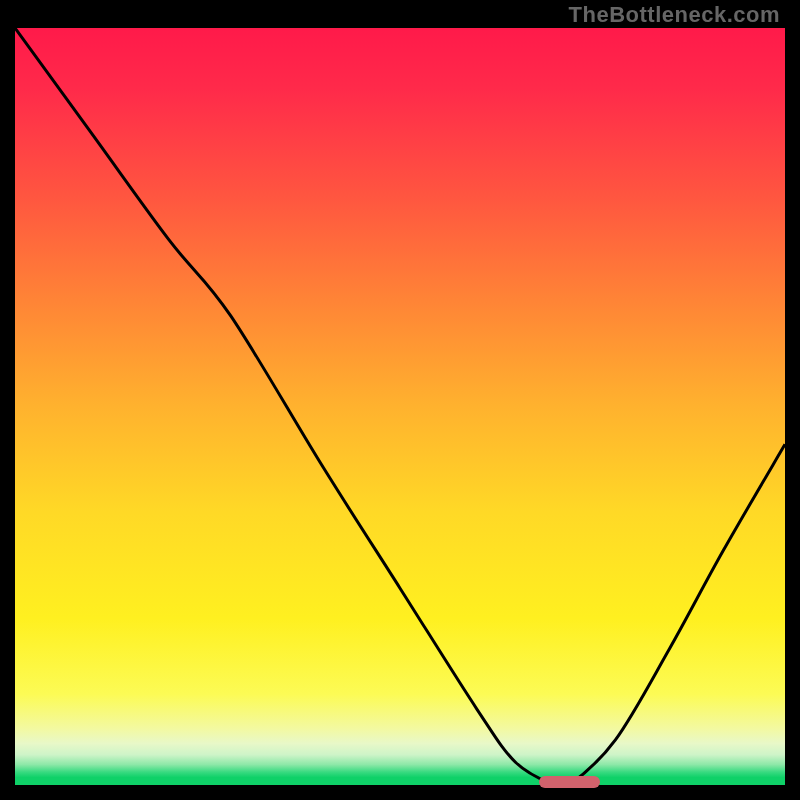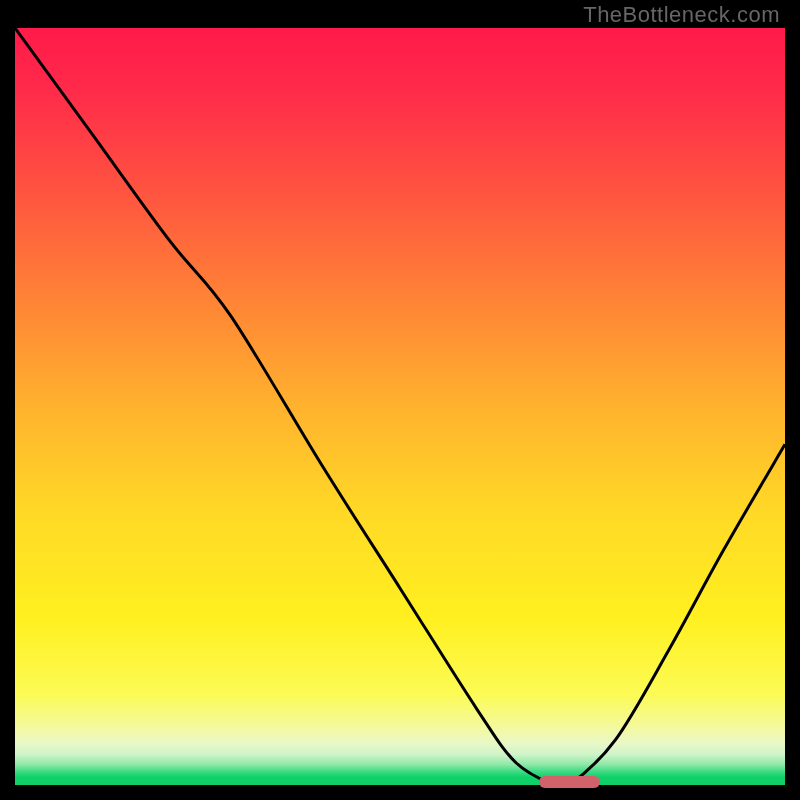--- a/index.html
+++ b/index.html
@@ -16,21 +16,21 @@
     width: 800px;
     height: 800px;
     background: #000;
   }
   .watermark {
     position: absolute;
     top: 2px;
     right: 20px;
     color: #666;
     font-size: 22px;
-    font-weight: normal;
+    font-weight: bold;
     letter-spacing: 0.5px;
     z-index: 10;
   }
   .plot {
     position: absolute;
     left: 15px;
     top: 28px;
     width: 770px;
     height: 757px;
     background: #000;

